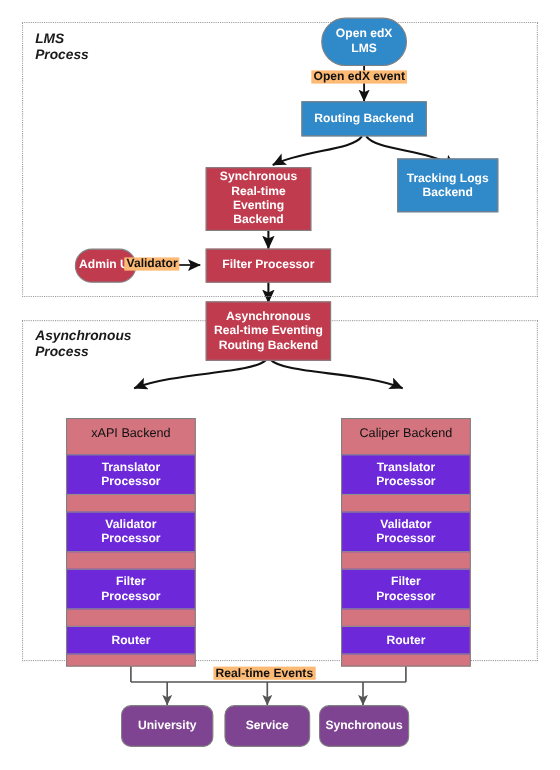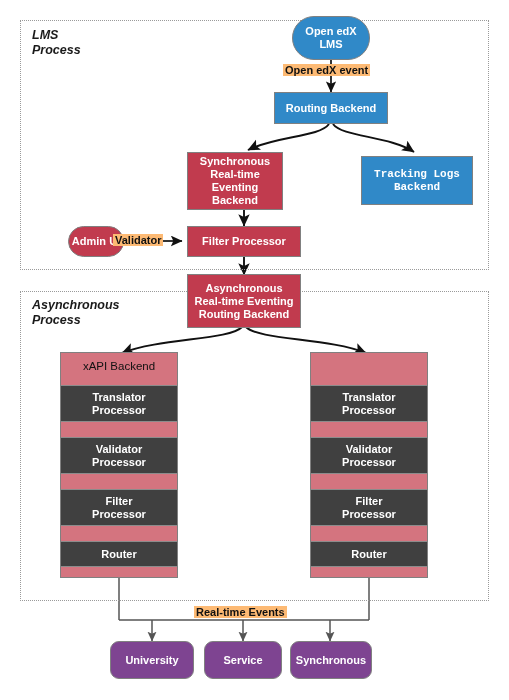--- a/index.html
+++ b/index.html
@@ -50,38 +50,39 @@
   .node.blue   { background: #3089c8; }
   .node.red    { background: #c13b4e; }
   .node.purple { background: #7e4491; }
   .node.pill   { border-radius: 999px; }
   .node.rounded{ border-radius: 9px; }
   .container-box {
     position: absolute;
     box-sizing: border-box;
     background: #d4747f;
     border: 1px solid #808080;
+    margin-top: 28px;
   }
   .container-title {
     position: absolute;
     left: 0;
     right: 0;
     top: 0;
     height: 26px;
     display: flex;
     align-items: center;
     justify-content: center;
     font-size: 11.5px;
     font-weight: normal;
     color: #111111;
   }
   .sub-node {
     position: absolute;
     box-sizing: border-box;
-    background: #404040;
+    background: #6d28d9;
     border-top: 1px solid #8c8c8c;
     border-bottom: 1px solid #8c8c8c;
     display: flex;
     align-items: center;
     justify-content: center;
     text-align: center;
     color: #ffffff;
     font-weight: bold;
     font-size: 11px;
     line-height: 13px;
@@ -166,21 +167,21 @@
 LMS</div>
 
   <div class="edge-label" style="left:283px; top:64px;">Open edX event</div>
 
   <div class="node blue" style="left:274px; top:92px; width:114px; height:32px;">Routing Backend</div>
 
   <div class="node red" style="left:187px; top:152px; width:96px; height:58px; white-space:pre-line;">Synchronous
 Real-time Eventing
 Backend</div>
 
-  <div class="node blue" style="left:361px; top:156px; width:112px; height:49px; white-space:pre-line;font-family:Liberation Mono, monospace;">Tracking Logs
+  <div class="node blue" style="left:361px; top:144px; width:92px; height:49px; white-space:pre-line;">Tracking Logs
 Backend</div>
 
   <div class="node red pill" style="left:52px; top:226px; width:56px; height:31px;margin-left:16px;">Admin UI</div>
 
   <div class="edge-label" style="left:113px; top:234px;">Validator</div>
 
   <div class="node red" style="left:187px; top:226px; width:114px; height:31px;">Filter Processor</div>
 
   <div class="node red" style="left:187px; top:274px; width:114px; height:54px; white-space:pre-line;">Asynchronous
 Real-time Eventing
@@ -191,20 +192,21 @@
     <div class="sub-node" style="left:0; top:32px; width:116px; height:37px; white-space:pre-line;">Translator
 Processor</div>
     <div class="sub-node" style="left:0; top:84px; width:116px; height:37px; white-space:pre-line;">Validator
 Processor</div>
     <div class="sub-node" style="left:0; top:136px; width:116px; height:37px; white-space:pre-line;">Filter
 Processor</div>
     <div class="sub-node" style="left:0; top:188px; width:116px; height:26px;">Router</div>
   </div>
 
   <div class="container-box" style="left:310px; top:352px; width:118px; height:226px;">
+    <div class="container-title">Caliper Backend</div>
     <div class="sub-node" style="left:0; top:32px; width:116px; height:37px; white-space:pre-line;">Translator
 Processor</div>
     <div class="sub-node" style="left:0; top:84px; width:116px; height:37px; white-space:pre-line;">Validator
 Processor</div>
     <div class="sub-node" style="left:0; top:136px; width:116px; height:37px; white-space:pre-line;">Filter
 Processor</div>
     <div class="sub-node" style="left:0; top:188px; width:116px; height:26px;">Router</div>
   </div>
 
   <div class="edge-label" style="left:194px; top:606px;">Real-time Events</div>

